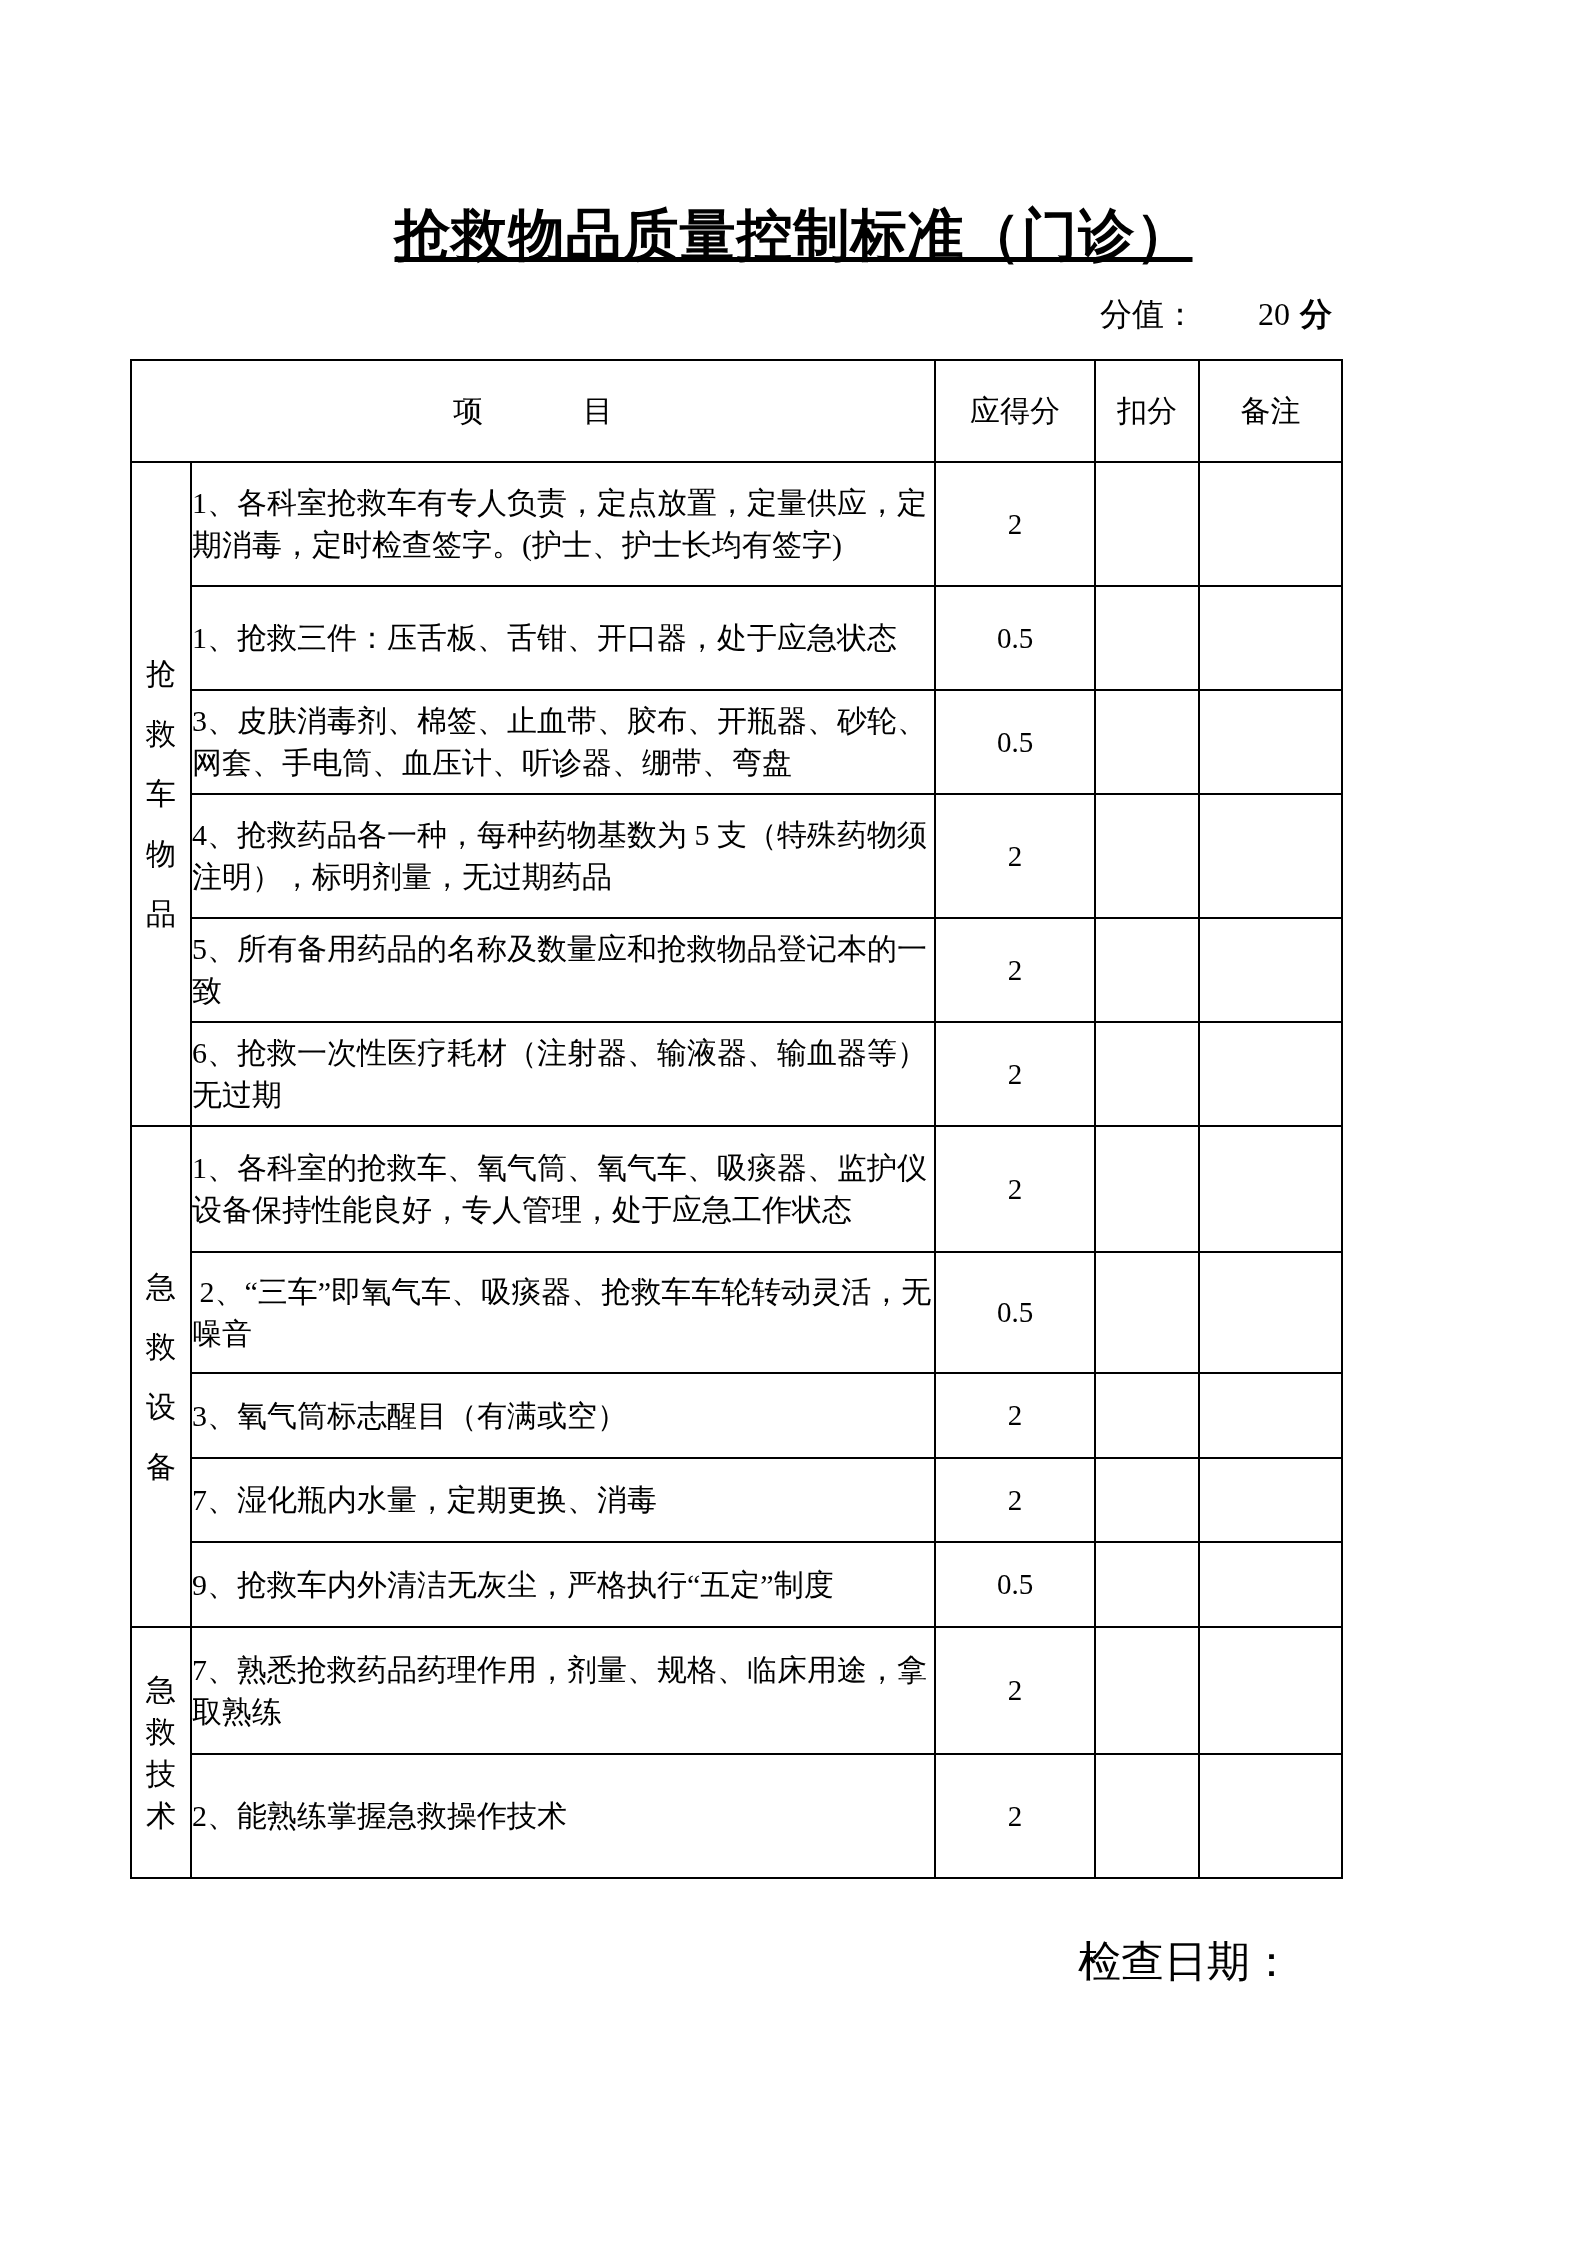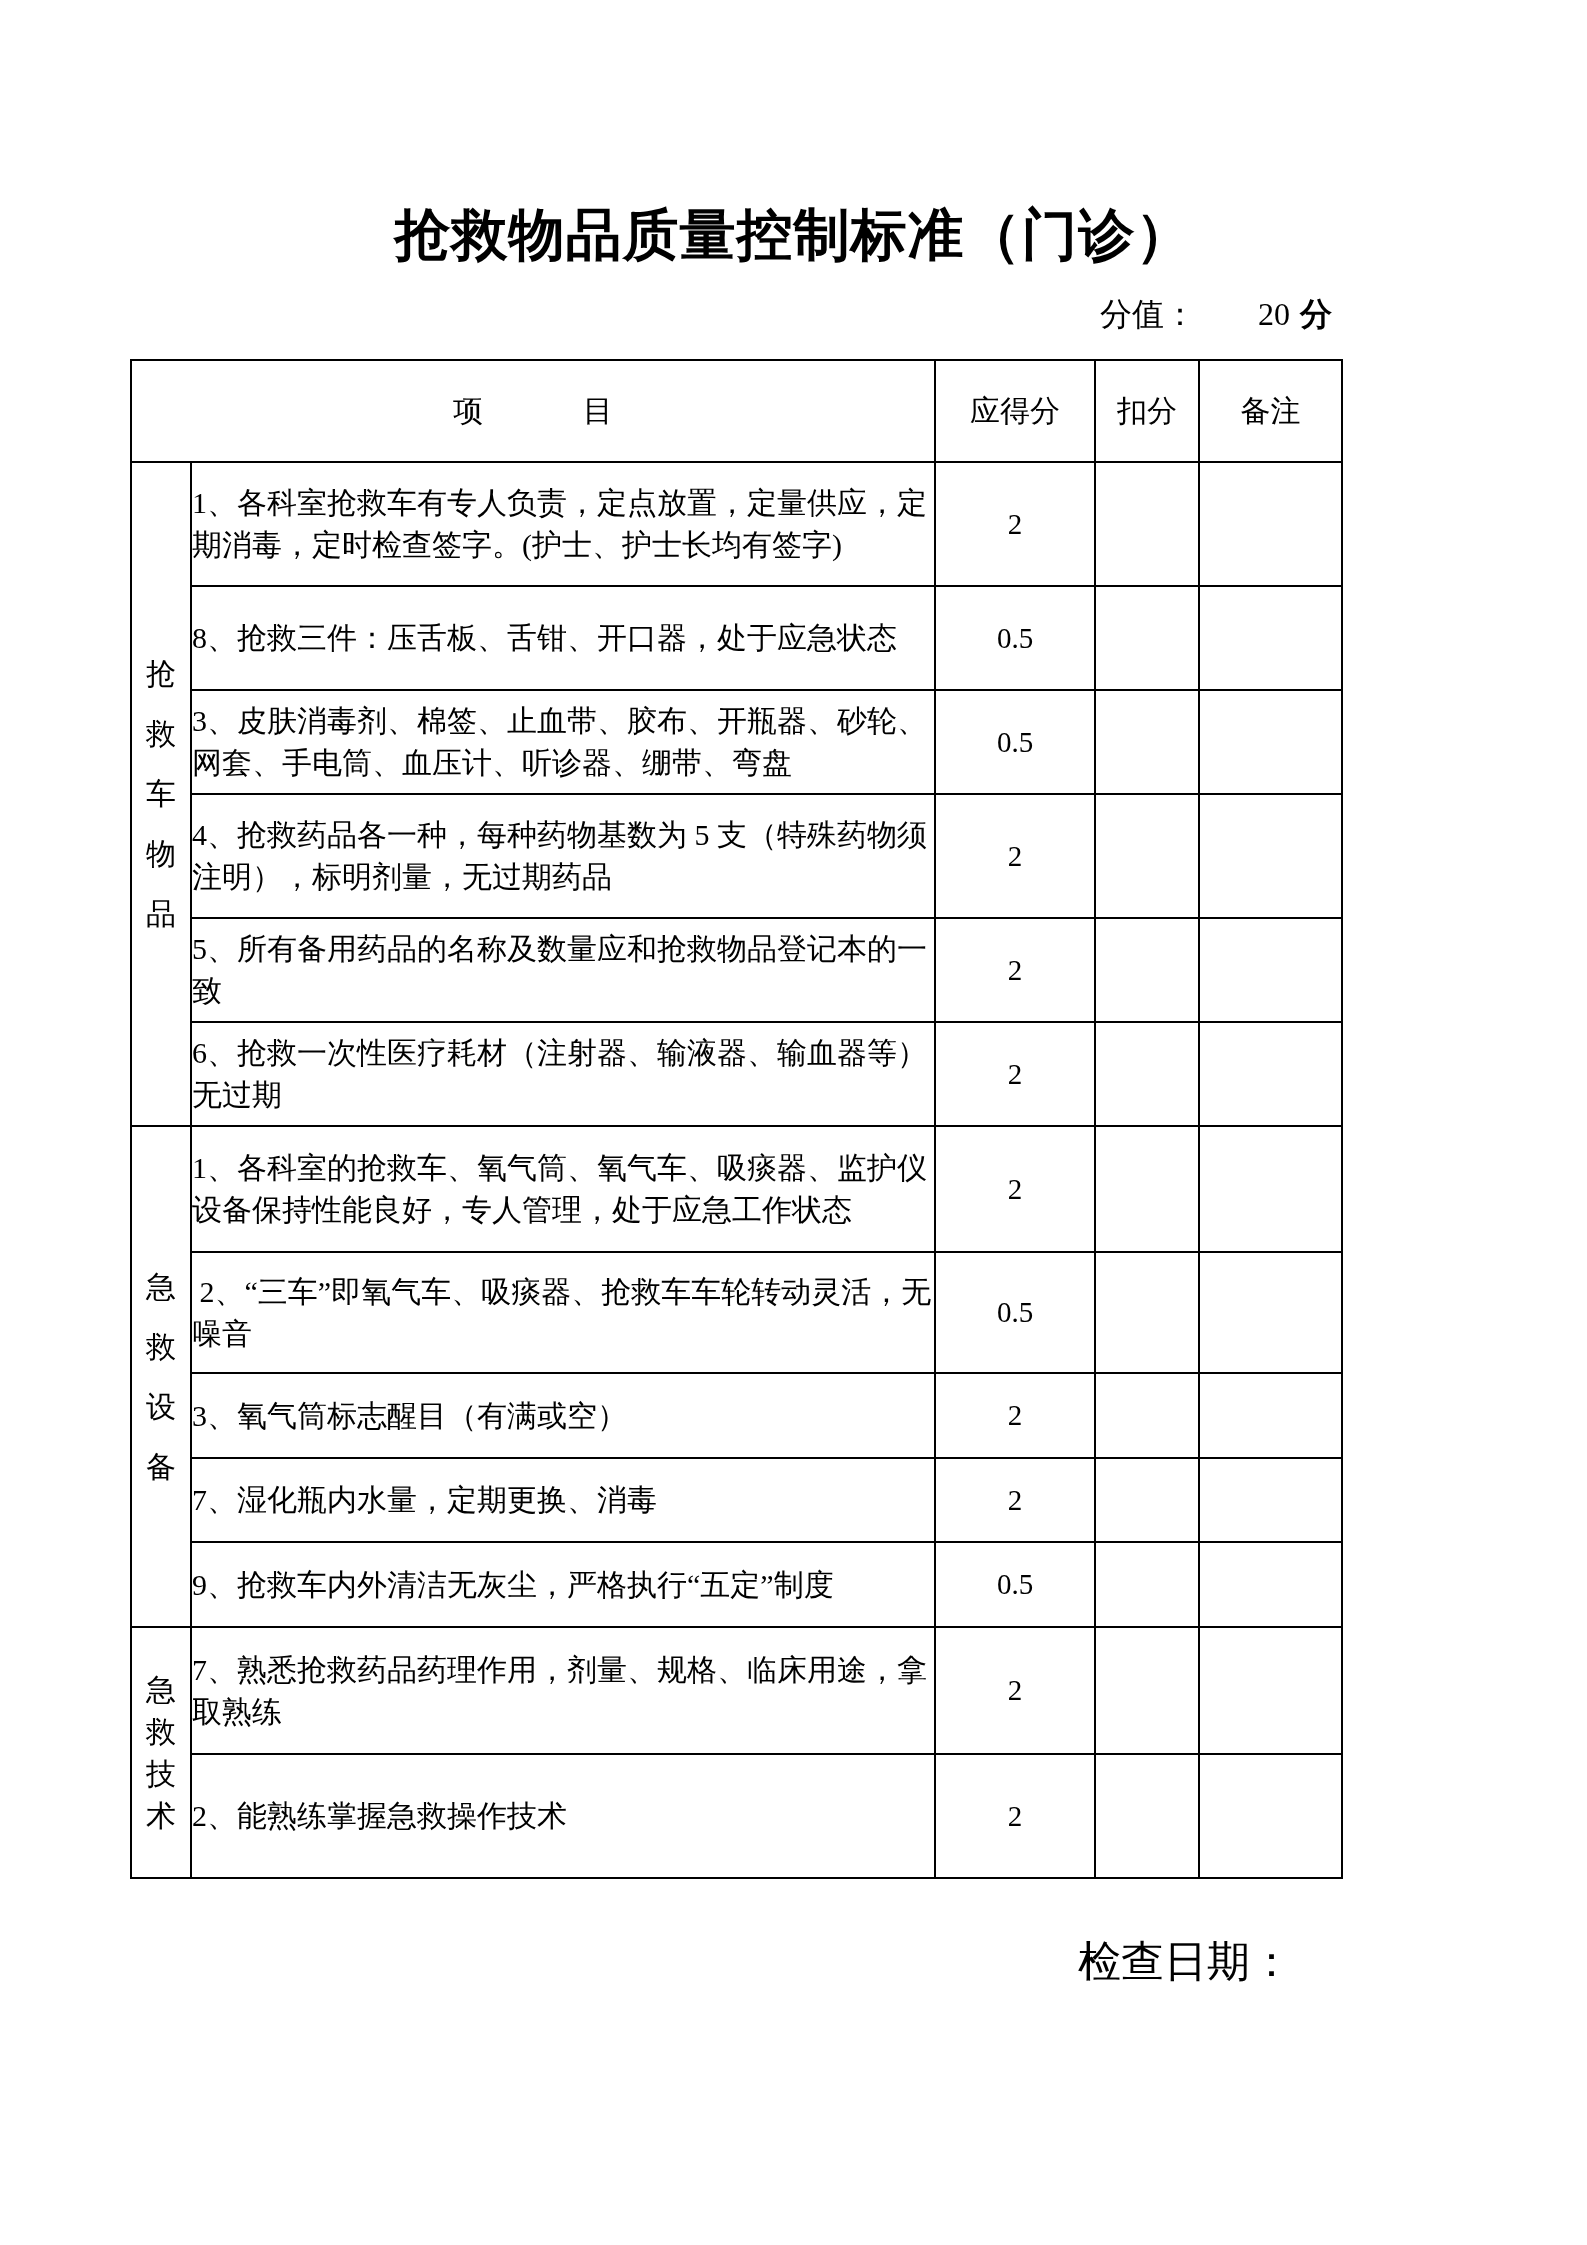--- a/index.html
+++ b/index.html
@@ -18,20 +18,21 @@
     .doc-title {
       position: absolute;
       left: 0;
       width: 1587px;
       top: 200px;
       text-align: center;
       font-size: 56px;
       font-weight: bold;
       letter-spacing: 1px;
       line-height: 70px;
+      text-decoration: underline;
     }
     .score-line {
       position: absolute;
       top: 292px;
       left: 1100px;
       font-size: 32px;
       font-weight: bold;
       line-height: 44px;
       white-space: nowrap;
     }
@@ -129,21 +130,21 @@
           <span>物</span>
           <span>品</span>
         </div>
       </td>
       <td class="item">1、各科室抢救车有专人负责，定点放置，定量供应，定期消毒，定时检查签字。(护士、护士长均有签字)</td>
       <td class="pts">2</td>
       <td class="blank"></td>
       <td class="blank"></td>
     </tr>
     <tr style="height:104px">
-      <td class="item">8、抢救三件：压舌板、舌钳、开口器，处于应急状态</td>
+      <td class="item">1、抢救三件：压舌板、舌钳、开口器，处于应急状态</td>
       <td class="pts">0.5</td>
       <td class="blank"></td>
       <td class="blank"></td>
     </tr>
     <tr style="height:104px">
       <td class="item">3、皮肤消毒剂、棉签、止血带、胶布、开瓶器、砂轮、网套、手电筒、血压计、听诊器、绷带、弯盘</td>
       <td class="pts">0.5</td>
       <td class="blank"></td>
       <td class="blank"></td>
     </tr>

